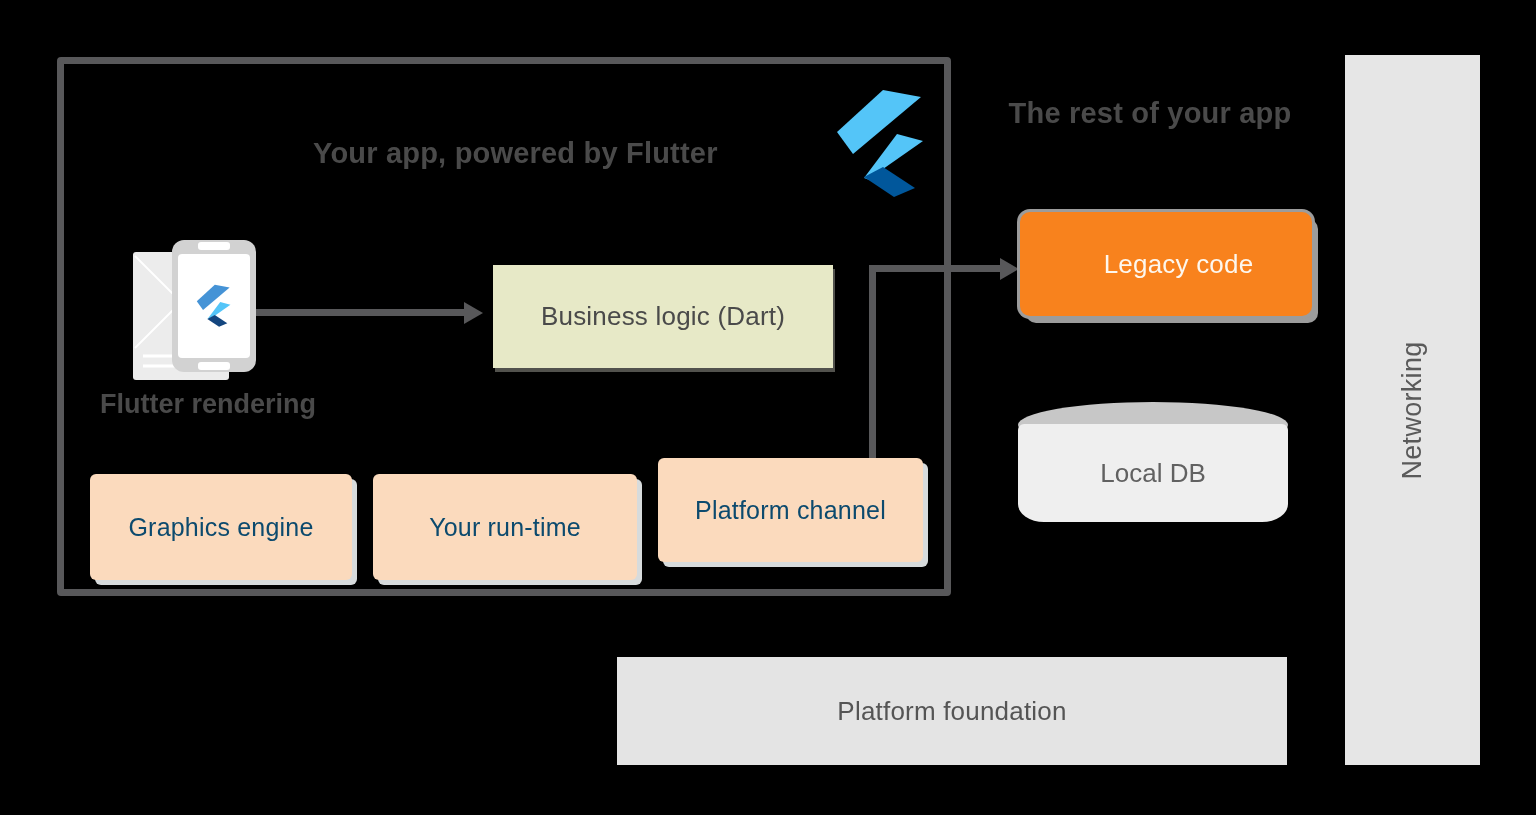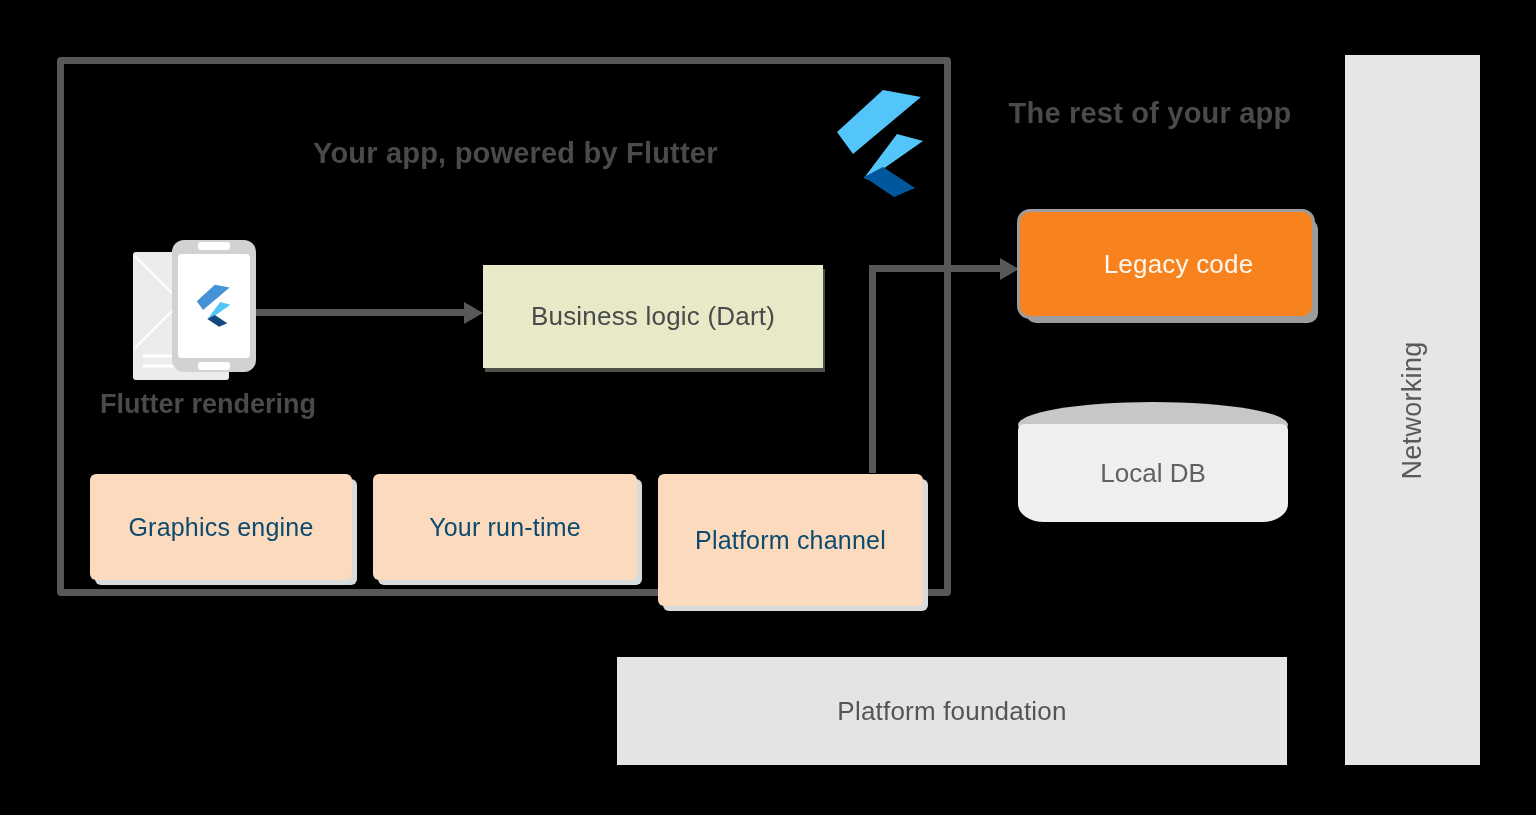--- a/index.html
+++ b/index.html
@@ -18,21 +18,21 @@
     color:#4a4a4a;font-size:29px;font-weight:600;letter-spacing:.2px;
     white-space:nowrap;text-align:center;line-height:34px;
   }
   .title-left{left:313px;top:96px;width:392px;margin-top:40px;}
   .title-right{left:1003px;top:96px;width:294px;}
   
   .node{
     display:flex;align-items:center;justify-content:center;
     font-size:25px;color:#0c4a6e;font-weight:500;letter-spacing:.2px;
   }
-  .cream{background:#e7e9c7;color:#4a4a4a;font-size:26px;box-shadow:2px 4px 0 rgba(150,150,140,.55);}
+  .cream{background:#e7e9c7;color:#4a4a4a;font-size:26px;box-shadow:2px 4px 0 rgba(150,150,140,.55);margin-left:10px;}
   .peach{background:#fbdabd;border-radius:6px;box-shadow:5px 5px 0 #d7dbdc;}
   .gray-bar{background:#e4e4e4;color:#555;font-size:26px;}
   .legacy{
     background:#f8821d;color:#fdf7ee;font-size:26px;font-weight:500;border-radius:10px;
     box-shadow:0 0 0 3px #9c9c9c,6px 7px 0 #9c9c9c;
     padding-left:25px;
   }
   
   .db-top{
     left:1018px;top:402px;width:270px;height:46px;border-radius:50%;background:#c7c7c7;
@@ -122,21 +122,21 @@
   <div class="abs v-line" style="left:869px;top:265px;width:7px;height:208px;"></div>
   <div class="abs h-line" style="left:869px;top:265px;width:133px;height:7px;"></div>
   <div class="abs arrowhead" style="left:1000px;top:258px;"></div>
 
   <div class="abs node peach" style="left:90px;top:474px;width:262px;height:106px;">
     <span>Graphics engine</span>
   </div>
   <div class="abs node peach" style="left:373px;top:474px;width:264px;height:106px;">
     <span>Your run-time</span>
   </div>
-  <div class="abs node peach" style="left:658px;top:474px;width:265px;height:132px;">
+  <div class="abs node peach" style="left:658px;top:458px;width:265px;height:104px;">
     <span>Platform channel</span>
   </div>
 
   <div class="abs node legacy" style="left:1020px;top:212px;width:267px;height:104px;">
     <span>Legacy code</span>
   </div>
 
   <div class="abs db-top"></div>
   <div class="abs db-body">
     <span>Local DB</span>

